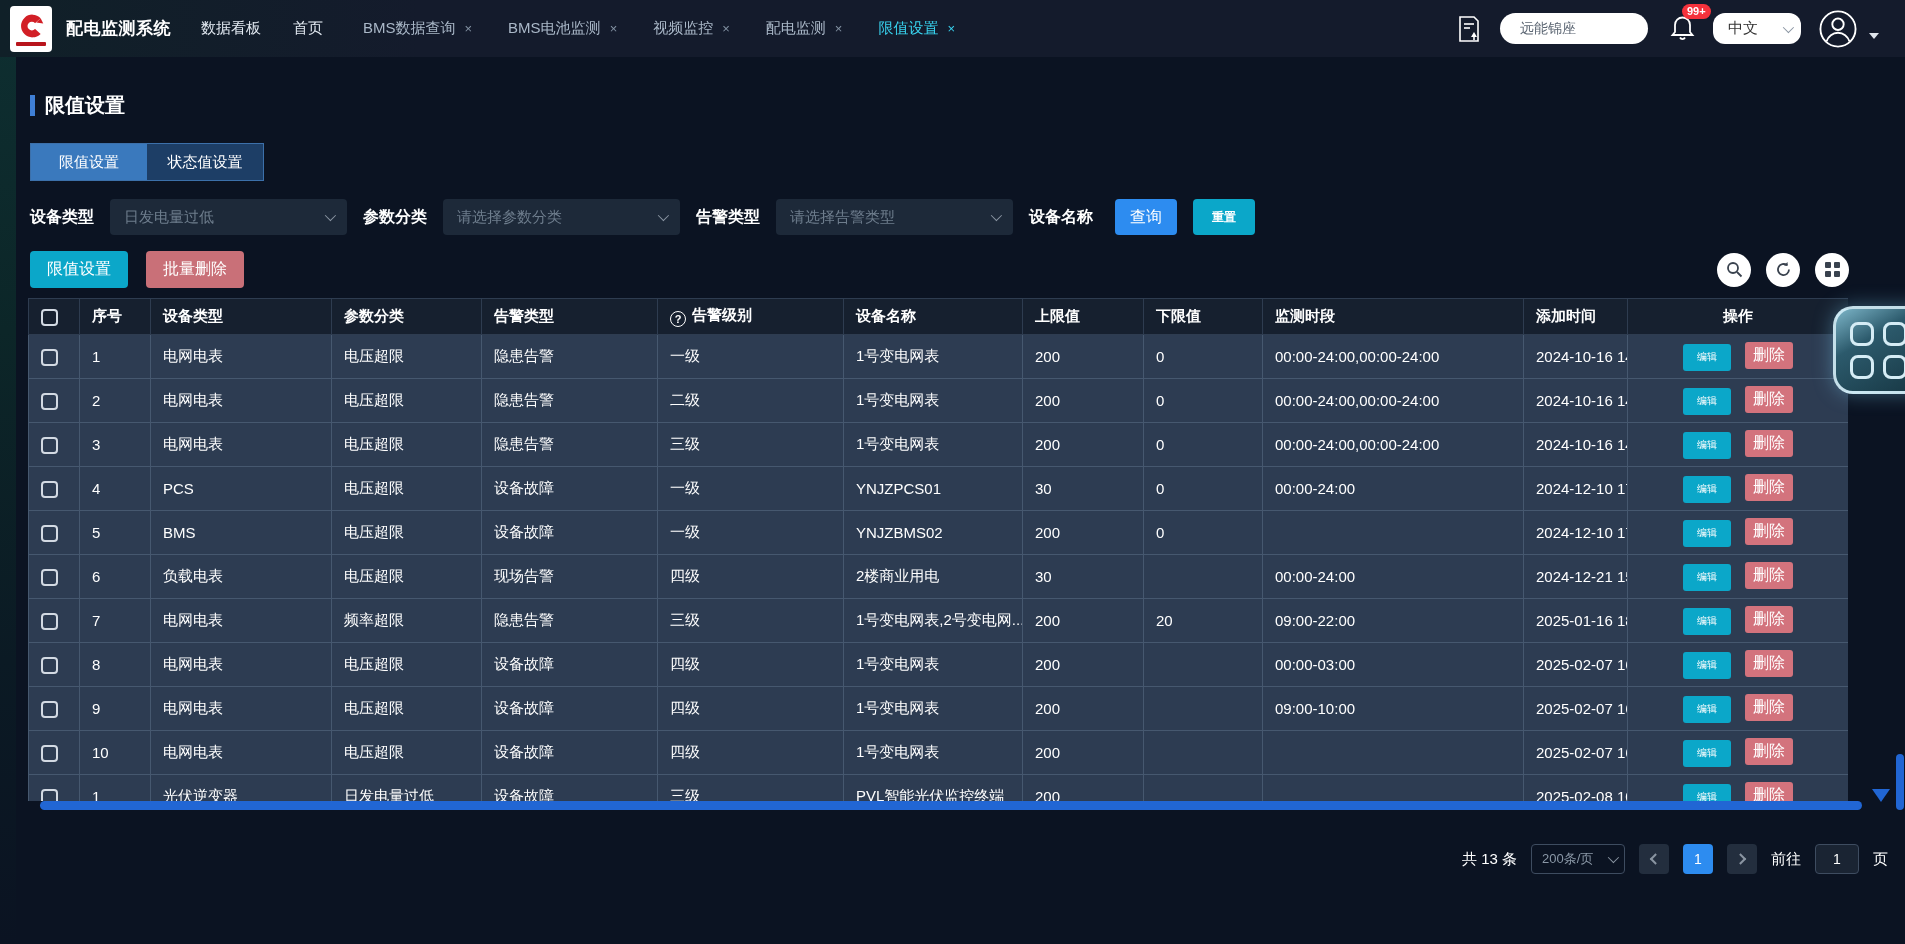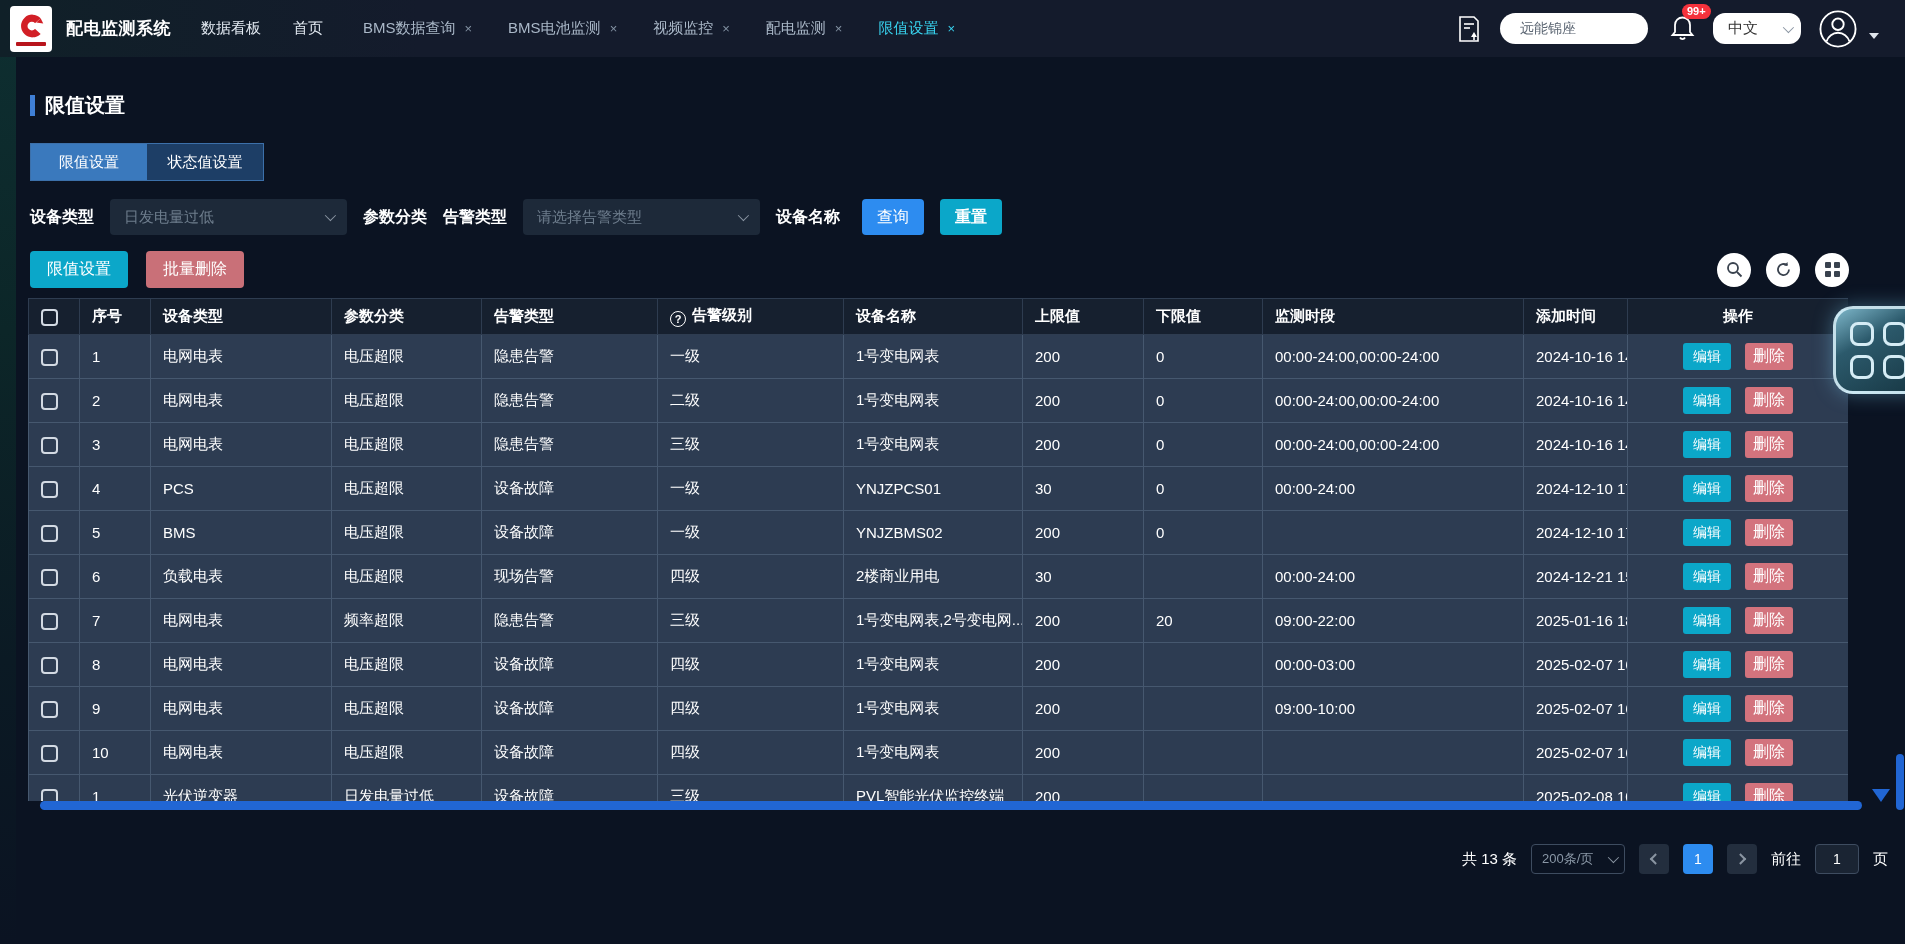--- a/index.html
+++ b/index.html
@@ -52,21 +52,21 @@
   .filters{ display:flex; align-items:center; margin:18px 0 0 30px; gap:16px;}
   .f-label{ font-size:16px; font-weight:bold; white-space:nowrap;}
   .f-select{ width:237px; height:36px; background:#1d2939; border-radius:4px; display:flex;
     align-items:center; justify-content:space-between; padding:0 14px; cursor:pointer;}
   .f-select .ph{ color:#6e7d8d; font-size:15px;}
   .f-input{ width:237px; height:36px; background:#1d2939; border:none; border-radius:4px;
     color:#dfe6ee; font-size:15px; padding:0 14px; outline:none; font-family:inherit;}
   .f-input::placeholder{ color:#6e7d8d;}
   .btn{ border:none; border-radius:4px; color:#fff; cursor:pointer; font-family:inherit;}
   .btn-query{ width:62px; height:36px; background:#2d8cf0; font-size:16px; margin-left:6px;}
-  .btn-reset{ width:62px; height:36px; background:#0ba7c9; font-size:16px; font-weight:bold;}
+  .btn-reset{ width:62px; height:36px; background:#0ba7c9; font-size:12px; font-weight:bold;}
   
   .toolbar{ display:flex; align-items:center; margin:16px 30px 0 30px;}
   .btn-limit{ width:98px; height:37px; background:#0ba7c9; font-size:16px;}
   .btn-batch{ width:98px; height:37px; background:#c97078; font-size:16px; margin-left:18px;}
   .tool-icons{ margin-left:auto; display:flex; gap:15px; margin-right:26px;}
   .circle-btn{ width:34px; height:34px; border-radius:50%; background:#fff; display:flex;
     align-items:center; justify-content:center; cursor:pointer;}
   
   .table-wrap{ margin:10px 0 0 28px; width:1820px; position:relative;}
   .table-clip{ height:503px; overflow:hidden;}
@@ -74,21 +74,21 @@
   th{ background:#16202f; height:36px; font-size:15px; font-weight:bold; text-align:left;
     padding-left:12px; border:1px solid #2e3c50; white-space:nowrap;}
   td{ background:#2d3c52; height:44px; font-size:15px; padding-left:12px;
     border:1px solid #46586f; white-space:nowrap; overflow:hidden;}
   th.c-ops, td.c-ops{ text-align:center; padding-left:0;}
   .cb{ width:17px; height:17px; border:2px solid #d3dae3; border-radius:4px; display:inline-block;
     background:transparent; cursor:pointer; vertical-align:middle;}
   .qicon{ display:inline-flex; width:16px; height:16px; border:1.5px solid #fff; border-radius:50%;
     font-size:11px; font-weight:bold; align-items:center; justify-content:center; margin-right:6px;
     vertical-align:-3px;}
-  .btn-edit{ width:48px; height:27px; background:#0ba7c9; font-size:14px; border-radius:3px; margin:0 5px;}
+  .btn-edit{ width:48px; height:27px; background:#0ba7c9; font-size:10px; border-radius:3px; margin:0 5px;}
   .btn-del{ width:48px; height:27px; background:#d3737d; font-size:16px; border-radius:3px; margin:0 5px;}
   
   .h-scroll{ position:absolute; left:40px; top:801px; width:1822px; height:9px;
     background:#2166d4; border-radius:5px; z-index:6; cursor:pointer;}
   .scroll-tri{ position:absolute; left:1872px; top:789px; width:0; height:0; z-index:6;
     border-left:9px solid transparent; border-right:9px solid transparent; border-top:13px solid #2166d4;}
   .v-scroll{ position:absolute; right:1px; top:754px; width:8px; height:56px;
     background:#2166d4; border-radius:4px; z-index:6; cursor:pointer;}
   .float-widget{ position:absolute; left:1833px; top:306px; width:104px; height:88px; z-index:7;
     border-radius:20px; border:3px solid rgba(214,240,250,.9);
@@ -199,20 +199,24 @@
 </div>
 
 
 <div class="filters">
   <span class="f-label">设备类型</span>
   <div class="f-select">
     <span class="ph">日发电量过低</span>
     <span class="chev"></span>
   </div>
   <span class="f-label">参数分类</span>
+  <div class="f-select">
+    <span class="ph">请选择参数分类</span>
+    <span class="chev"></span>
+  </div>
   <span class="f-label">告警类型</span>
   <div class="f-select">
     <span class="ph">请选择告警类型</span>
     <span class="chev"></span>
   </div>
   <span class="f-label">设备名称</span>
   <button class="btn btn-query">查询</button>
   <button class="btn btn-reset">重置</button>
 </div>
 

